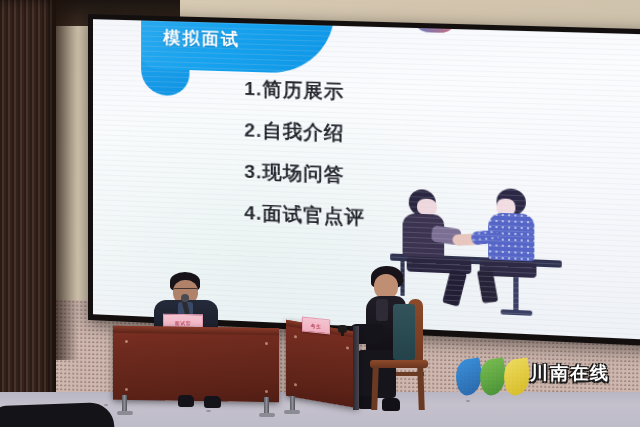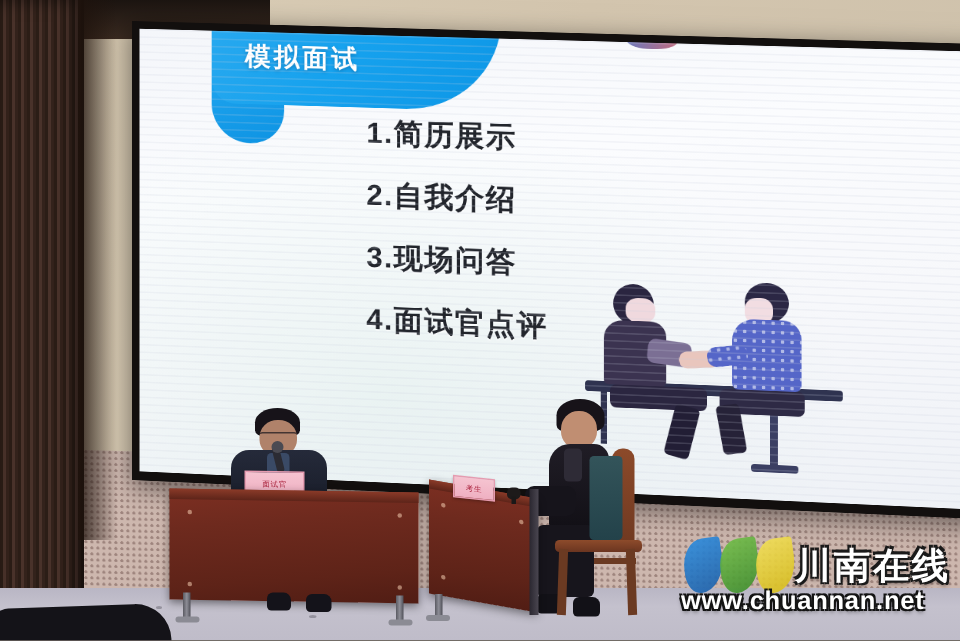--- a/index.html
+++ b/index.html
@@ -292,21 +292,21 @@
     top: 2px;
     width: 26px; height: 36px;
     border-radius: 60% 8% 70% 40%;
     transform: rotate(-8deg);
     opacity: .92;
   }
   .wm-cn {
     position: absolute;
     left: 78px; top: 4px;
     color: #ffffff;
-    font-size: 24px;
+    font-size: 18px;
     font-weight: bold;
     letter-spacing: 2px;
     white-space: nowrap;
     text-shadow:
       -1.5px -1.5px 0 #1a1a1a, 1.5px -1.5px 0 #1a1a1a,
       -1.5px  1.5px 0 #1a1a1a, 1.5px  1.5px 0 #1a1a1a,
        0 2px 3px rgba(0,0,0,.5);
   }
   .wm-url {
     position: absolute;
@@ -446,16 +446,15 @@
     <div class="namecard-text">考生</div>
   </div>
   <div class="mic" style="left:338px;top:325px;width:9px;height:8px;"></div>
   <div style="position:absolute;left:341px;top:331px;width:3px;height:5px;background:#1a1818;"></div>
 
   <div class="watermark">
     <div class="wm-fin" style="left:4px;background:linear-gradient(160deg,#2f8fe0,#1d5fa8);"></div>
     <div class="wm-fin" style="left:28px;background:linear-gradient(160deg,#74c04a,#3d8c2c);"></div>
     <div class="wm-fin" style="left:52px;background:linear-gradient(160deg,#f2e05a,#d6bb1a);"></div>
     <div class="wm-cn">川南在线</div>
-    <div class="wm-url">www.chuannan.net</div>
   </div>
 
 </div>
 
 </body></html>

